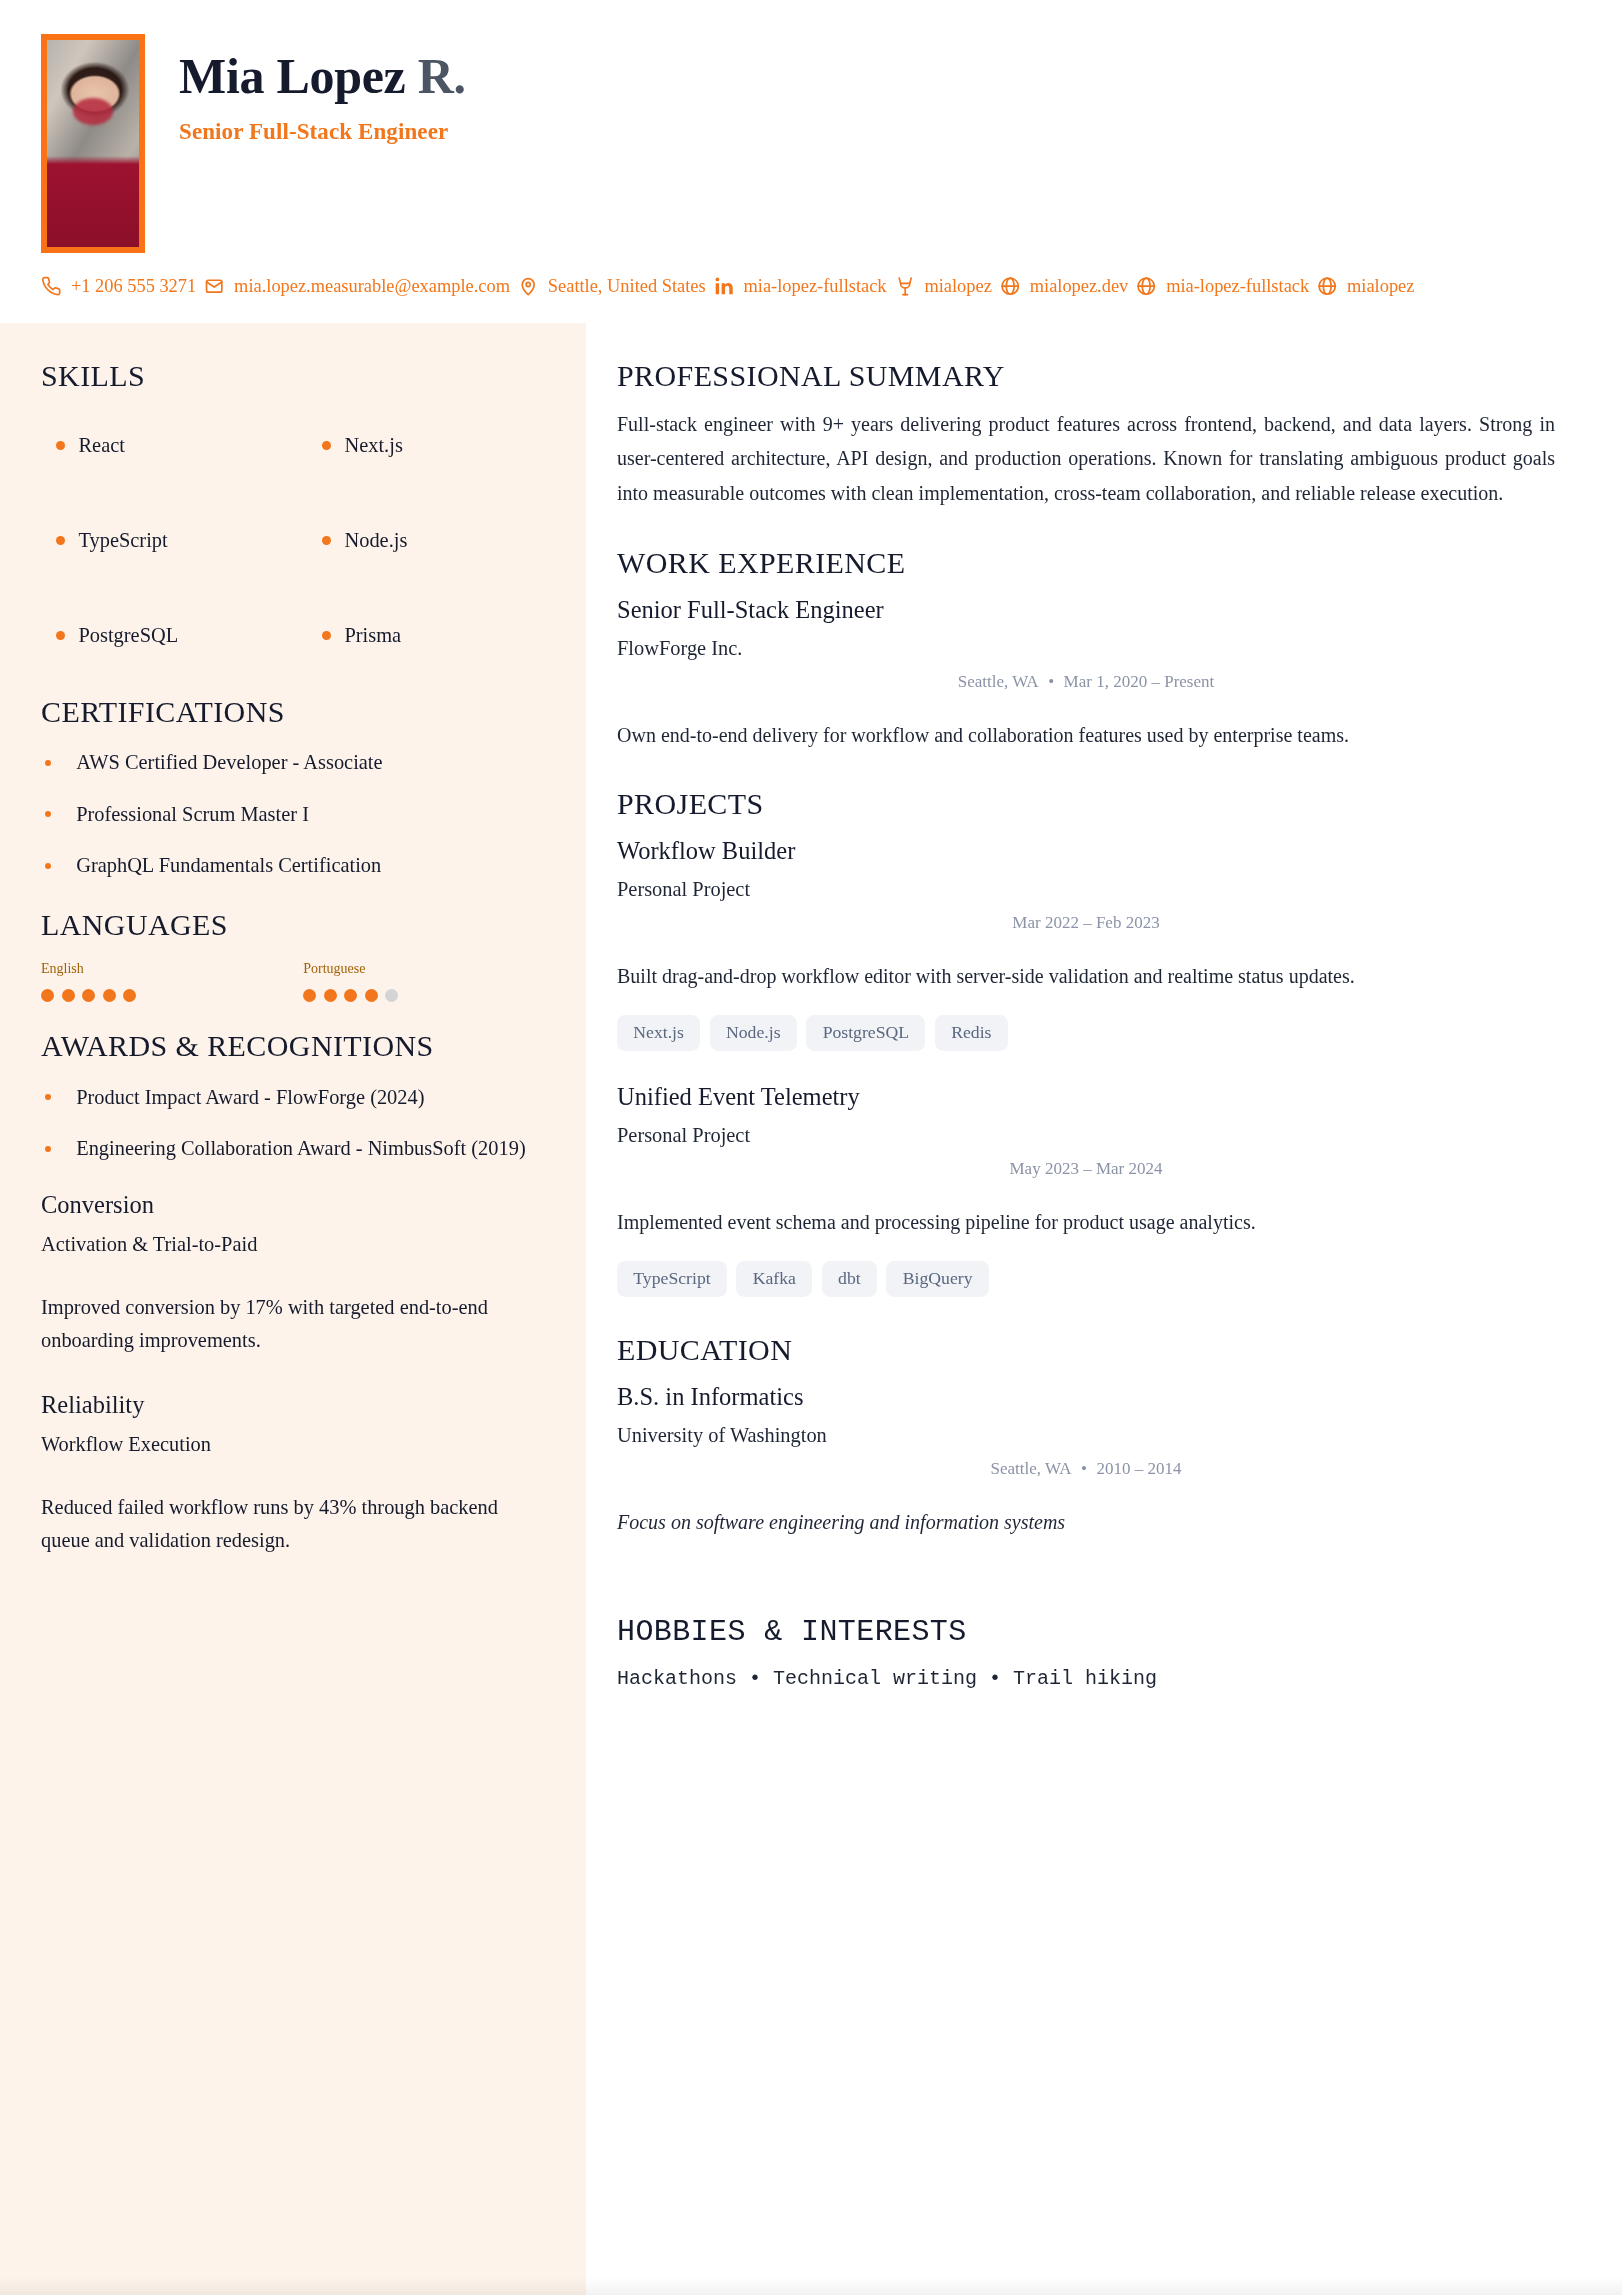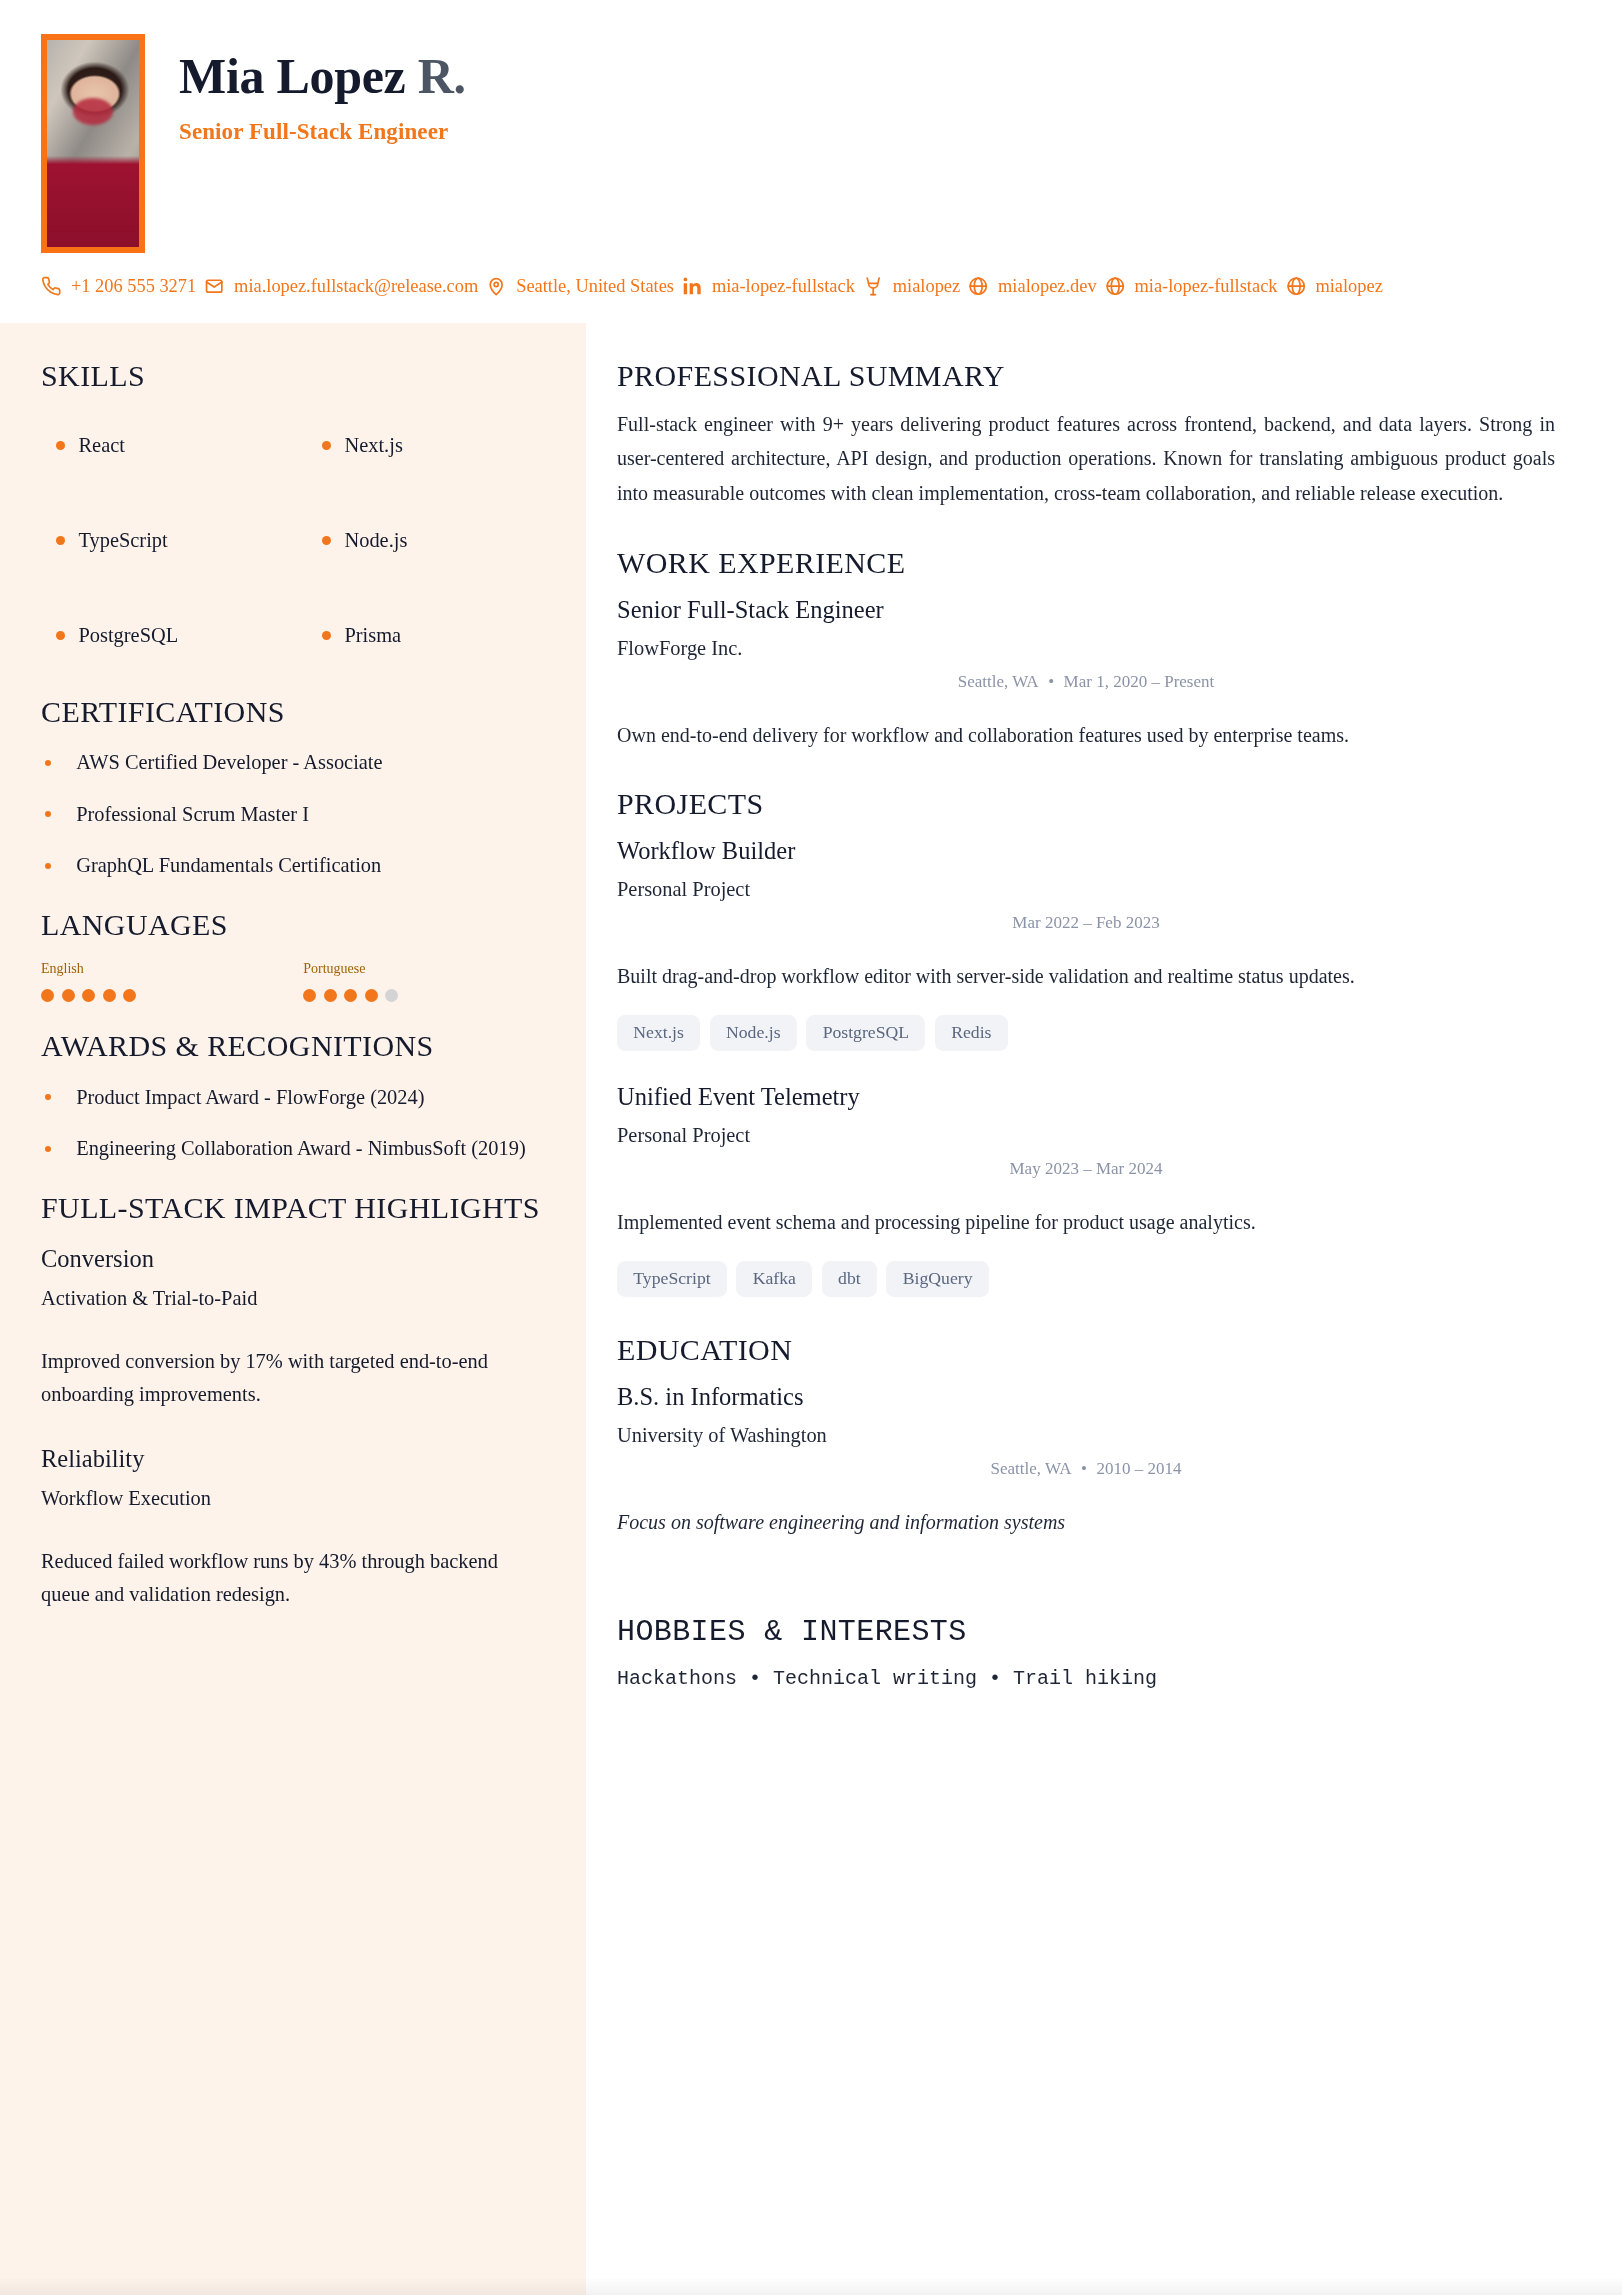--- a/index.html
+++ b/index.html
@@ -297,21 +297,21 @@
       <span>+1 206 555 3271</span>
     </div>
 
     <div class="contact">
       <span>
         <svg width="20.4" height="20.4" viewBox="0 0 24 24" fill="none" stroke="#f2761b" stroke-width="2" stroke-linecap="round" stroke-linejoin="round">
           <rect x="3" y="5" width="18" height="14" rx="2"></rect>
           <path d="M3 7l9 6 9-6"></path>
         </svg>
       </span>
-      <span>mia.lopez.fullstack@release.com</span>
+      <span>mia.lopez.measurable@example.com</span>
     </div>
 
     <div class="contact">
       <span>
         <svg width="20.4" height="20.4" viewBox="0 0 24 24" fill="none" stroke="#f2761b" stroke-width="2" stroke-linecap="round" stroke-linejoin="round">
           <path d="M12 22s7-6.3 7-12a7 7 0 1 0-14 0c0 5.7 7 12 7 12z"></path>
           <circle cx="12" cy="10" r="2.4"></circle>
         </svg>
       </span>
       <span>Seattle, United States</span>
@@ -457,21 +457,20 @@
           <span class="li-dot"></span>
           <span>Product Impact Award - FlowForge (2024)</span>
         </div>
         <div class="li-row">
           <span class="li-dot"></span>
           <span>Engineering Collaboration Award - NimbusSoft (2019)</span>
         </div>
       </section>
 
       <section>
-        <h2 class="sec">FULL-STACK IMPACT HIGHLIGHTS</h2>
 
         <div class="hl-block">
           <div class="hl-title">Conversion</div>
           <div class="hl-sub">Activation &amp; Trial-to-Paid</div>
           <div class="hl-desc">Improved conversion by 17% with targeted end-to-end onboarding improvements.</div>
         </div>
 
         <div class="hl-block">
           <div class="hl-title">Reliability</div>
           <div class="hl-sub">Workflow Execution</div>

